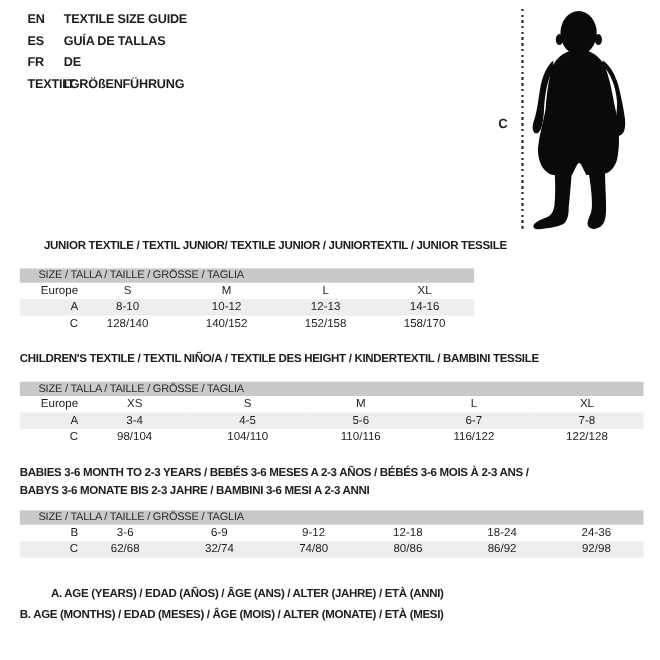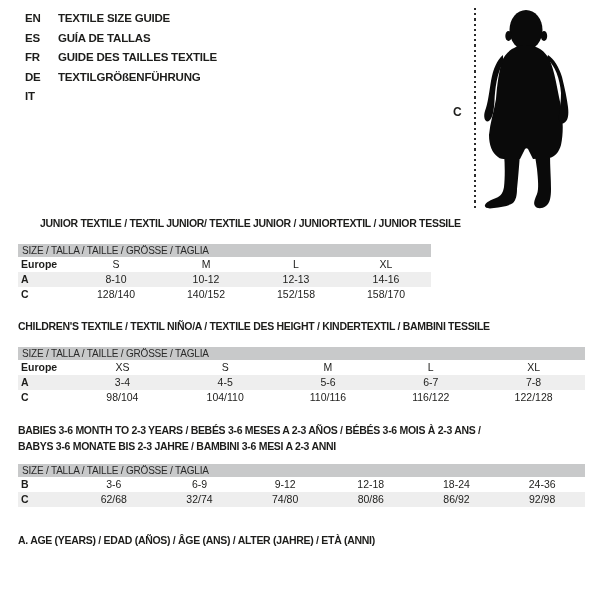--- a/index.html
+++ b/index.html
@@ -16,42 +16,41 @@
     background: repeating-linear-gradient(to bottom, #2b2b2b 0 2.2px, transparent 2.2px 5.2px); }
   .measure-label { left: 453px; top: 105px; font-weight: bold; font-size: 12px; }
   .baby-svg { left: 483px; top: 9px; }
 
   
   .sec-title { font-weight: bold; font-size: 10.5px; letter-spacing: -0.3px; line-height: 13px; white-space: nowrap; }
 
   
   .size-table { border-collapse: collapse; table-layout: fixed; width: 100%; font-size: 10.5px; color: #1d1d1b; }
   .size-table td { padding: 0; height: 15px; line-height: 15px; vertical-align: middle; }
-  .size-table tr.hdr td { background: #c8c9ca; height: 13px; line-height: 13px; padding-left: 4px; font-size: 10px; letter-spacing: -0.2px; color: #2a2a2a; }
-  .size-table td.lbl { text-align: left; padding-left: 3px; font-weight: bold; }
+  .size-table tr.hdr td { background: #c8c9ca; height: 13px; line-height: 13px; padding-left: 17px; font-size: 10px; letter-spacing: -0.2px; color: #2a2a2a; }
+  .size-table td.lbl { text-align: right; padding-left: 3px; }
   .size-table td.val { text-align: center; }
   .size-table tr.alt td { background: #eeeeee; }
 
   .t-junior   { left: 18px; top: 244px; width: 413px; }
   .t-children { left: 18px; top: 347px; width: 567px; }
   .t-babies   { left: 18px; top: 464px; width: 567px; }
 
   
   .legend { left: 18px; top: 531px; font-weight: bold; font-size: 10.5px; letter-spacing: -0.3px; line-height: 18.5px; white-space: nowrap; text-align: right; }
 </style>
 </head>
 <body>
 
 <div class="abs lang-list">
   <span>EN</span>
   <span>TEXTILE SIZE GUIDE</span>
   <span>ES</span>
   <span>GUÍA DE TALLAS</span>
   <span>FR</span>
-  <span>GUIDE DES TAILLES TEXTILE</span>
   <span>DE</span>
   <span>TEXTILGRÖßENFÜHRUNG</span>
   <span>IT</span>
 </div>
 
 <div class="abs measure-line"></div>
 <div class="abs measure-label">C</div>
 <svg class="abs baby-svg" width="92" height="202" viewBox="0 0 92 202">
   <g fill="#0a0a0a">
     <ellipse cx="43" cy="21" rx="16.5" ry="20"></ellipse>
@@ -181,13 +180,14 @@
       <td class="val">80/86</td>
       <td class="val">86/92</td>
       <td class="val">92/98</td>
     </tr>
   </tbody>
     </table>
 </div>
 
 <div class="abs legend">
   <div>A. AGE (YEARS) / EDAD (AÑOS) / ÂGE (ANS) / ALTER (JAHRE) / ETÀ (ANNI)</div>
+  <div>B. AGE (MONTHS) / EDAD (MESES) / ÂGE (MOIS) / ALTER (MONATE) / ETÀ (MESI)</div>
 </div>
 
 </body></html>

